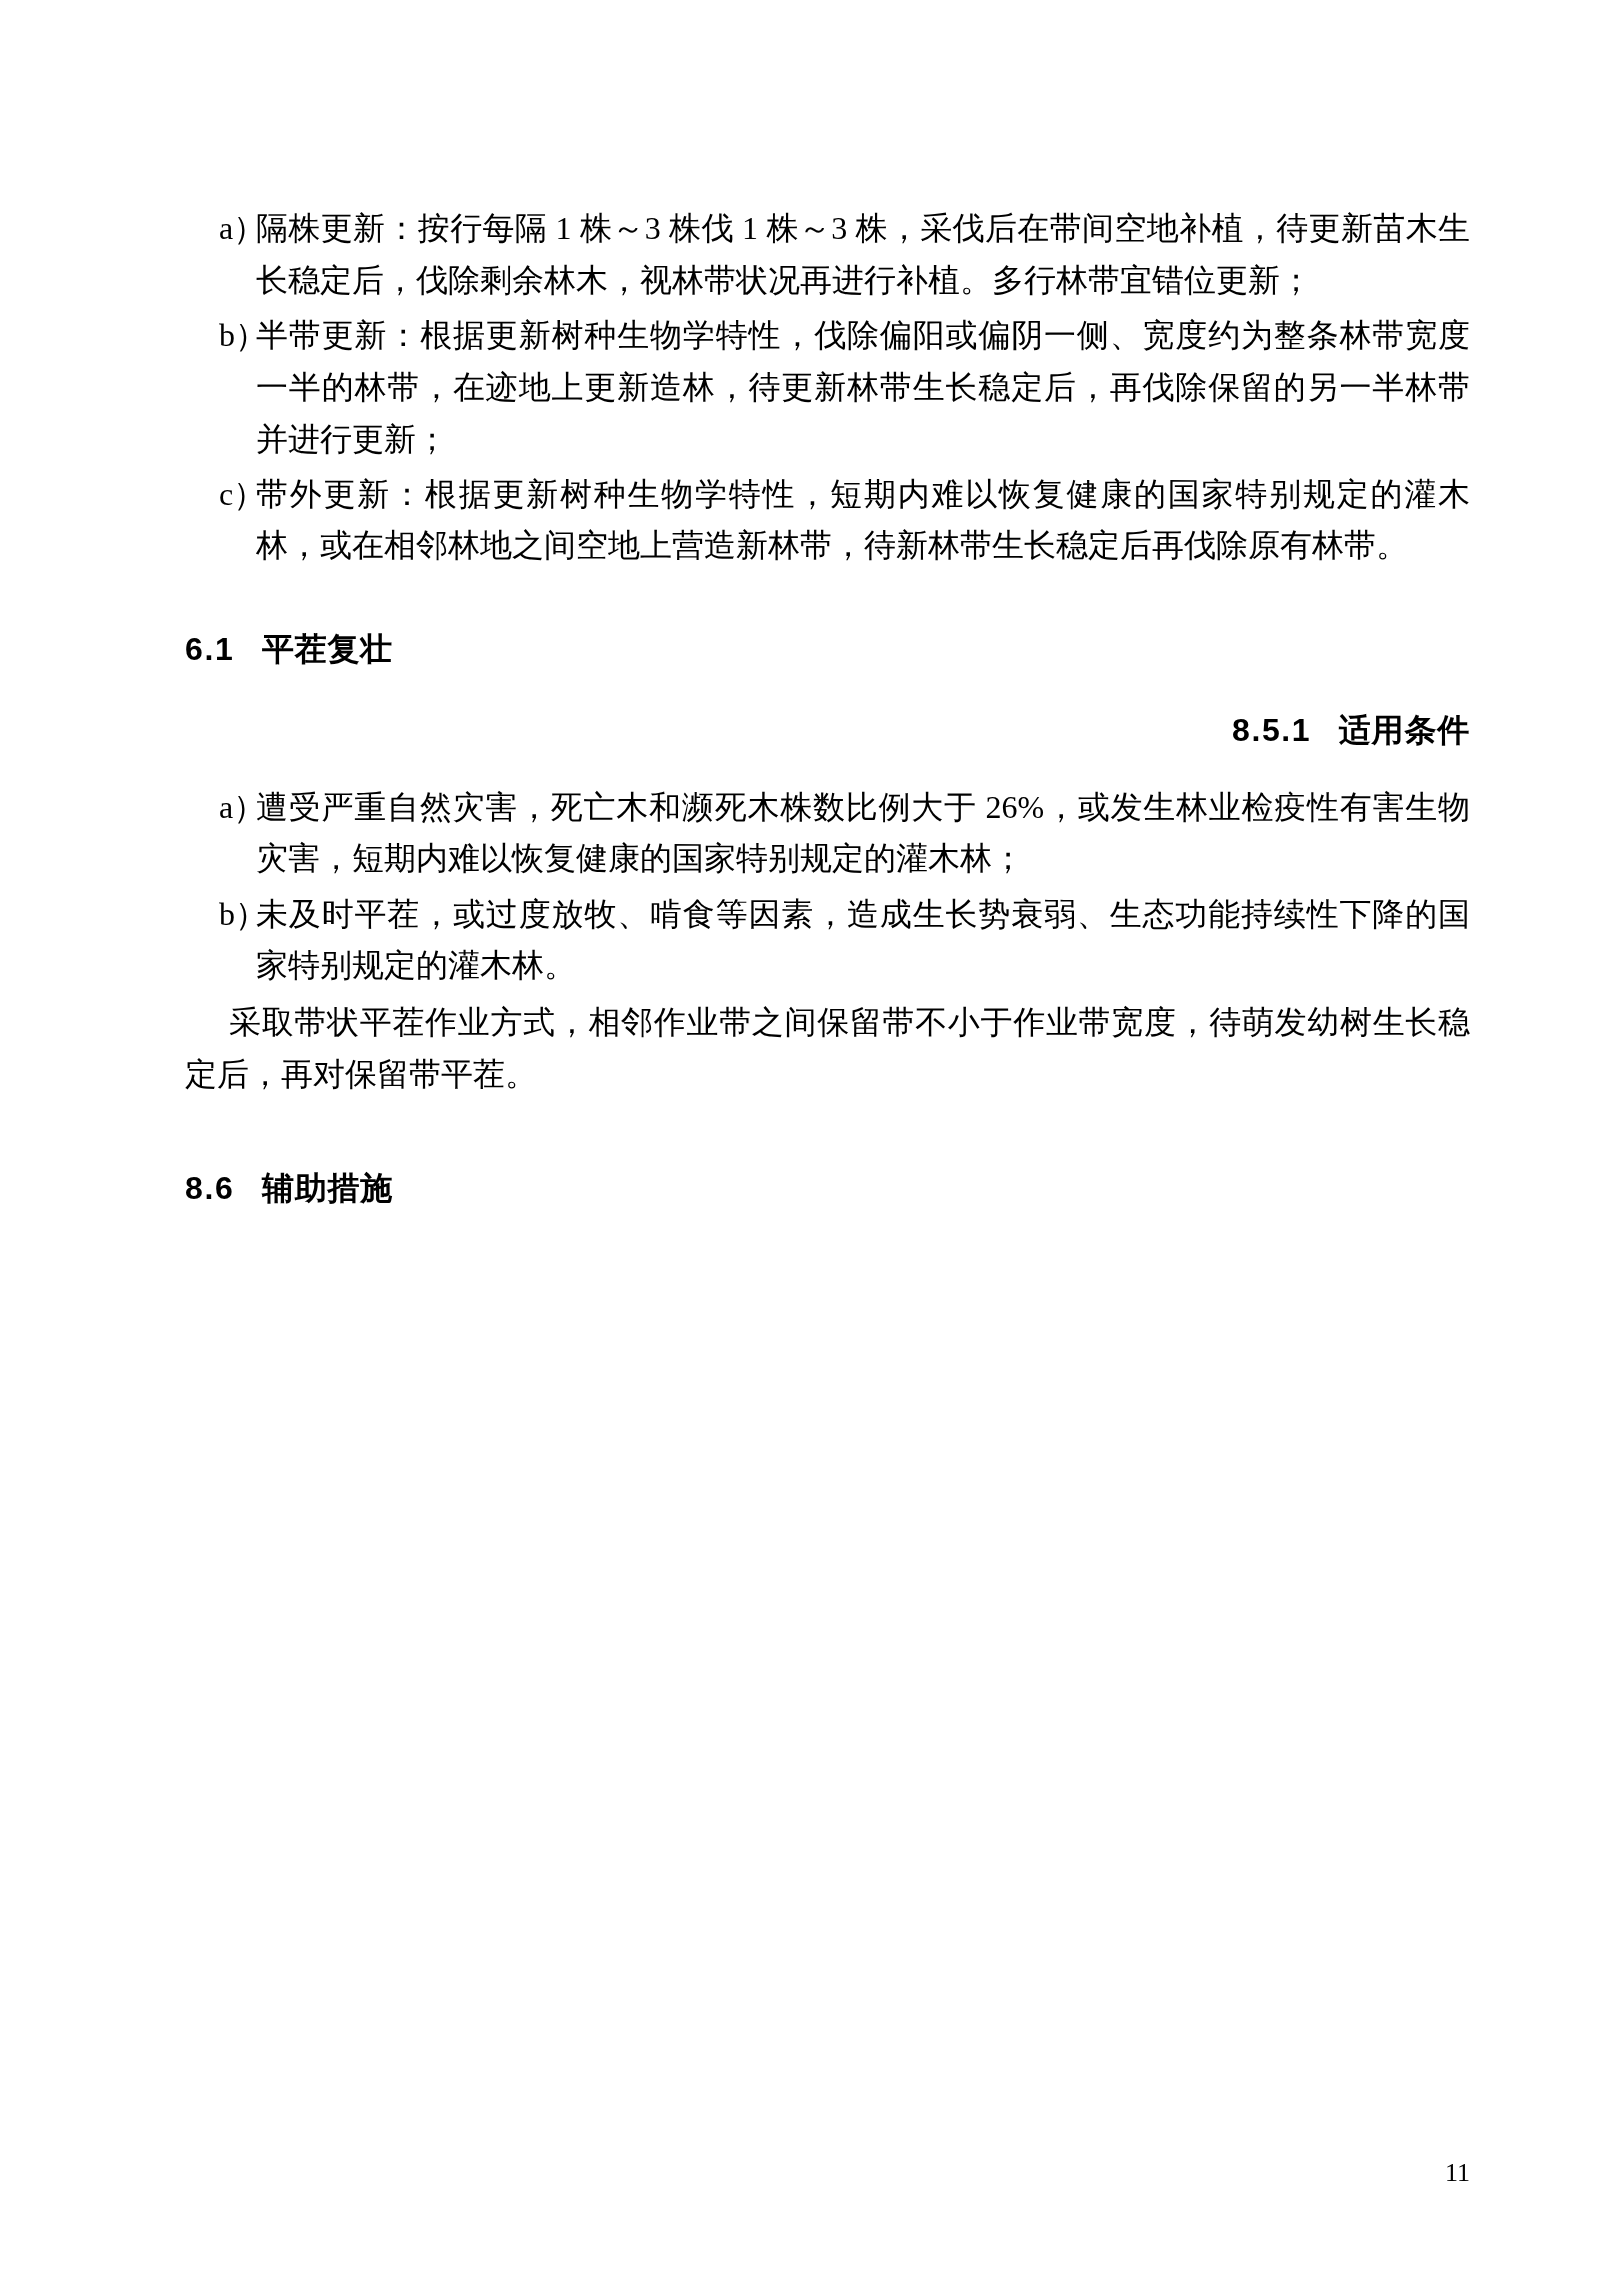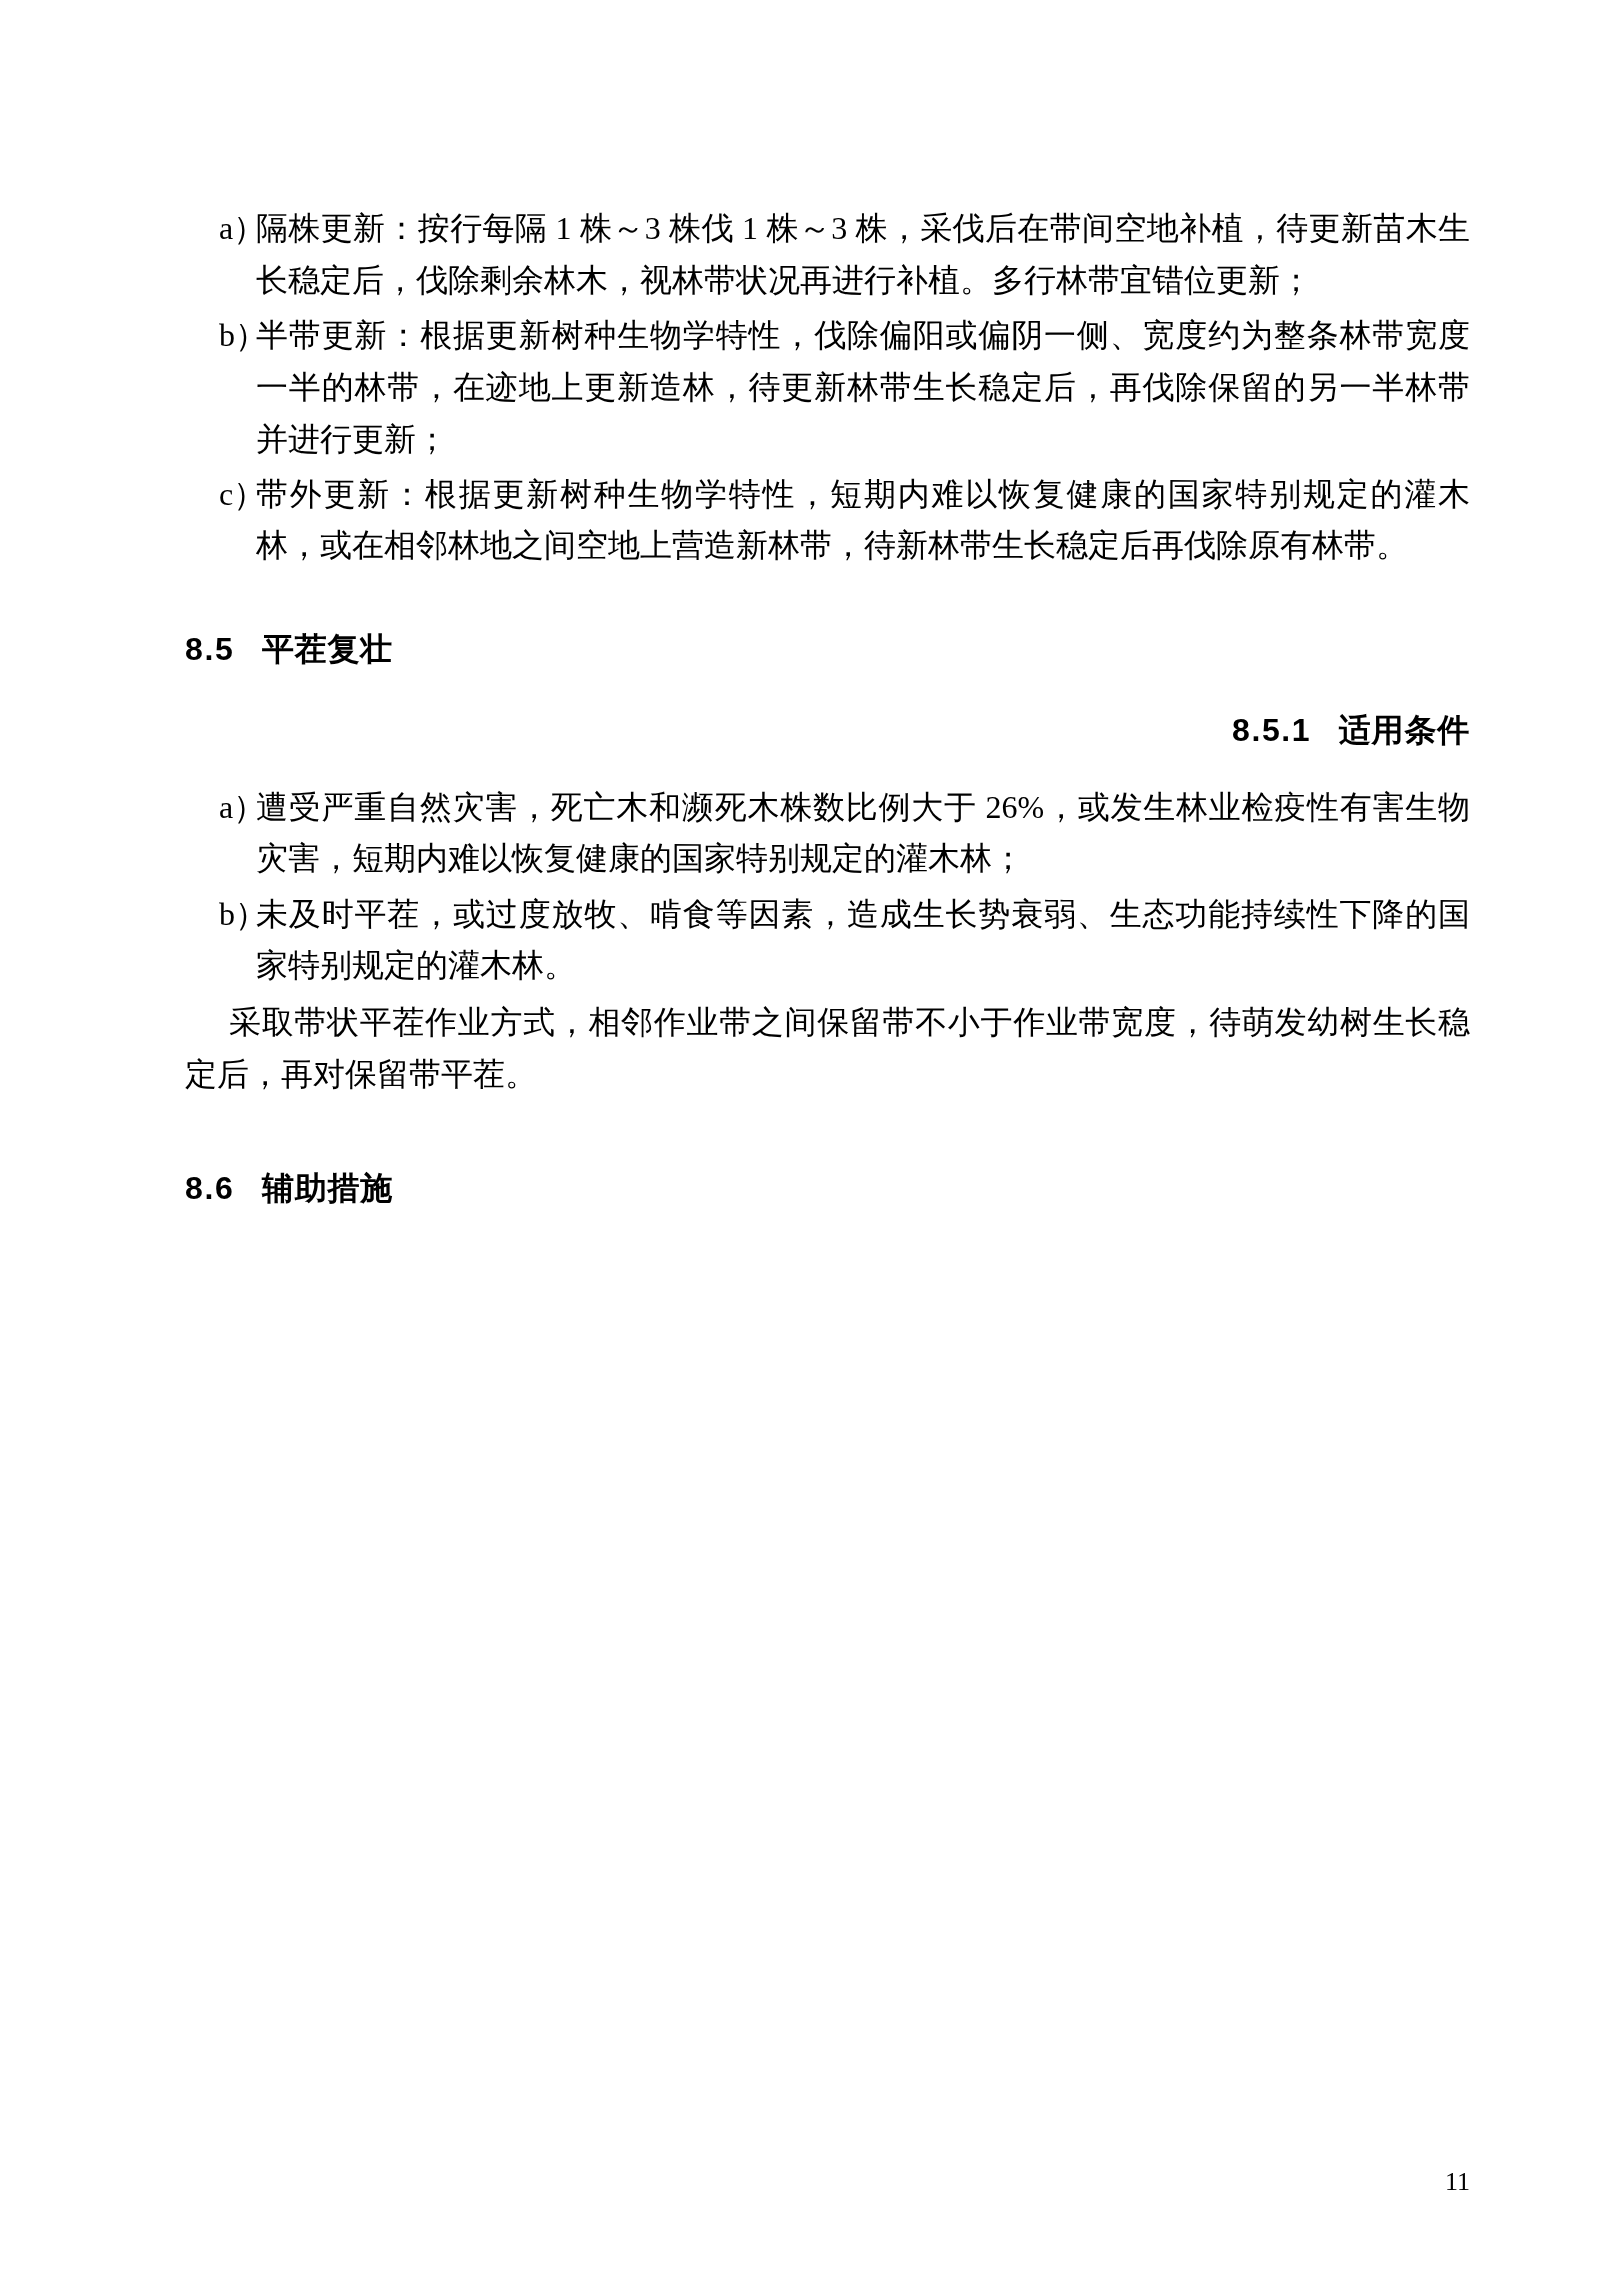--- a/index.html
+++ b/index.html
@@ -72,21 +72,21 @@
   .block {
     margin-bottom: 4.9px;
   }
   .spacer-sm { height: 14.6px; }
   .spacer-md { height: 24px; }
 
   
   .page-number {
     position: absolute;
     right: 154px;
-    bottom: 98px;
+    bottom: 107px;
     font-size: 26px;
     font-family: "Liberation Serif", "DejaVu Serif", serif;
   }
 </style>
 </head>
 <body>
 
 <div class="page">
 
   <div class="block">
@@ -104,21 +104,21 @@
     <div class="list-item">
       <div class="list-marker">c）</div>
       <div class="list-text">带外更新：根据更新树种生物学特性，短期内难以恢复健康的国家特别规定的灌木林，或在相邻林地之间空地上营造新林带，待新林带生长稳定后再伐除原有林带。</div>
     </div>
 
   </div>
 
   <div class="spacer-sm"></div>
 
   <h2 class="heading">
-    <span class="num">8.5</span><span>平茬复壮</span>
+    <span class="num">6.1</span><span>平茬复壮</span>
   </h2>
 
   <h2 class="heading sub">
     <span class="num">8.5.1</span><span>适用条件</span>
   </h2>
 
 
   <div class="block">
 
     <div class="list-item">

